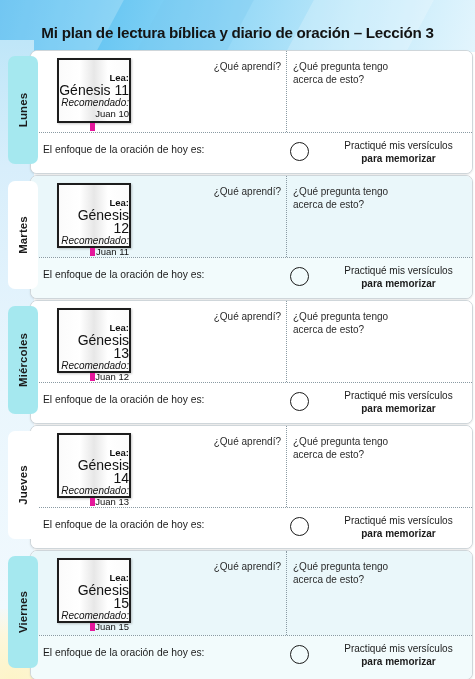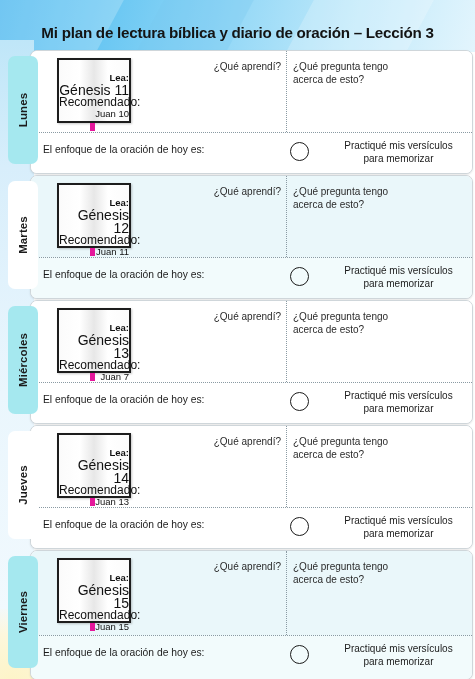--- a/index.html
+++ b/index.html
@@ -101,21 +101,21 @@
     width:74px;height:65px;
     border:2px solid #1d1d1d;
     background:linear-gradient(90deg,#fbfbfb 0%,#ffffff 30%,#e7e7e7 50%,#ffffff 70%,#fbfbfb 100%);
     box-shadow:1px 1px 2px rgba(0,0,0,0.22);
     text-align:right;
     padding-top:12px;
     box-sizing:border-box;
   }
   .readbox .lea{font-size:9.5px;font-weight:bold;color:#111;line-height:12px;}
   .readbox .ref{font-size:14px;color:#111;line-height:13px;}
-  .readbox .recl{font-size:12px;color:#111;line-height:11px;}
+  .readbox .recl{font-size:10px;font-style:italic;color:#111;line-height:11px;}
   .readbox .rec{font-size:9.5px;color:#111;line-height:12px;}
   .marker{
     position:absolute;left:59px;top:72px;
     width:5px;height:8px;background:#e5179b;
   }
 
   
   .qa{
     position:absolute;left:110px;top:9px;width:140px;
     text-align:right;font-size:10px;color:#2b2b2b;line-height:13px;
@@ -132,21 +132,21 @@
   }
   .circle{
     position:absolute;left:259px;top:9px;
     width:17px;height:17px;border-radius:50%;
     border:1.6px solid #1b1b1b;background:transparent;
   }
   .verse{
     position:absolute;left:285px;top:6px;width:165px;
     text-align:center;font-size:10px;color:#1b1b1b;line-height:13px;
   }
-  .verse b{font-weight:normal;margin-top:35px;}
+  .verse b{font-weight:bold;margin-top:35px;}
 </style>
 </head>
 <body>
 
 <div id="bg">
   <div class="bg-header"></div>
   <div class="bg-stripe" style="left:-40px;top:0;width:150px;height:52px;"></div>
   <div class="bg-stripe2" style="left:150px;top:0;width:90px;height:52px;"></div>
   <div class="bg-stripe" style="left:300px;top:0;width:120px;height:52px;"></div>
   <div class="bg-sidewash"></div>
@@ -216,21 +216,21 @@
       </div>
     </div>
     <div class="day">
       <div class="card">
         <div class="upper">
           <div class="vdiv"></div>
           <div class="readbox">
             <div class="lea">Lea:</div>
             <div class="ref">Génesis 13</div>
             <div class="recl">Recomendado:</div>
-            <div class="rec">Juan 7</div>
+            <div class="rec">Juan 12</div>
           </div>
           <div class="marker"></div>
           <div class="qa">¿Qué aprendí?</div>
           <div class="qb">
             <div>¿Qué pregunta tengo</div>
             <div>acerca de esto?</div>
           </div>
         </div>
         <div class="lower">
           <div class="focus">El enfoque de la oración de hoy es:</div>

